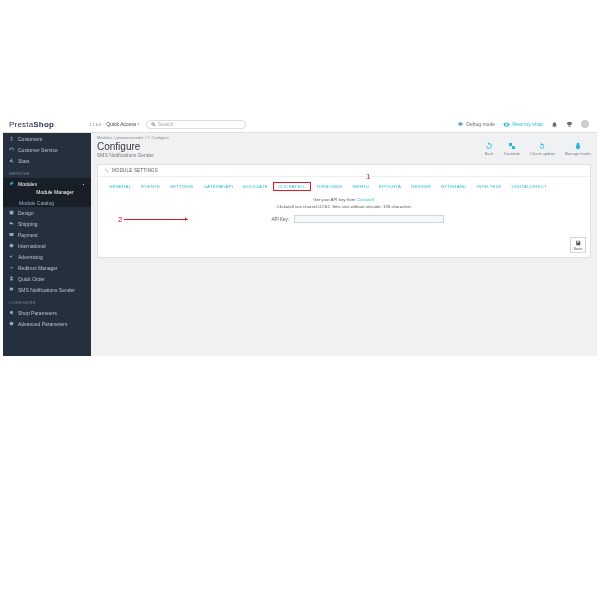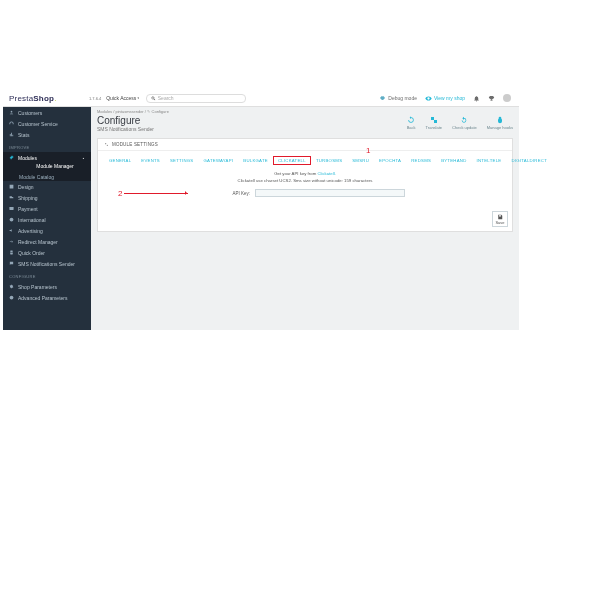--- a/index.html
+++ b/index.html
@@ -1,18 +1,18 @@
 <!DOCTYPE html>
 <html><head>
 <meta charset="utf-8">
 <style>
 * { margin:0; padding:0; box-sizing:border-box; font-family:Arial,Helvetica,sans-serif; }
 body { background:#fff; font-size:5px; color:#363a41; }
 .stage { width:600px; height:600px; position:relative; background:#fff; overflow:hidden; }
-.app { position:absolute; left:3px; top:90px; width:516px; height:240px; background:#eff1f2; }
+.app { position:absolute; left:3px; top:116px; width:594px; height:240px; background:#eff1f2; }
 .topbar { height:17px; background:#fff; border-bottom:1px solid #dfdfdf; display:flex; align-items:center; }
 .logo { width:88px; padding-left:6px; font-size:8px; letter-spacing:.2px; }
 .logo .pre{ color:#2e2e57; font-weight:300; }
 .logo .sh { color:#2e2e57; font-weight:700; }
 .logo .dot{ color:#b0c631; }
 .ver{ color:#7a7a7a; font-size:4px; margin-left:-2px; margin-right:5px; }
 .qa{ color:#444; font-size:5px; margin-right:6px;}
 .qacaret{ display:inline-block; margin-left:1px; transform:scale(.6);}
 .search{ display:flex; align-items:center; width:100px; height:9px; border:1px solid #ddd; border-radius:4px; padding:0 4px; color:#aaa;}
 .search svg{ width:5px; height:5px; margin-right:2px;}

